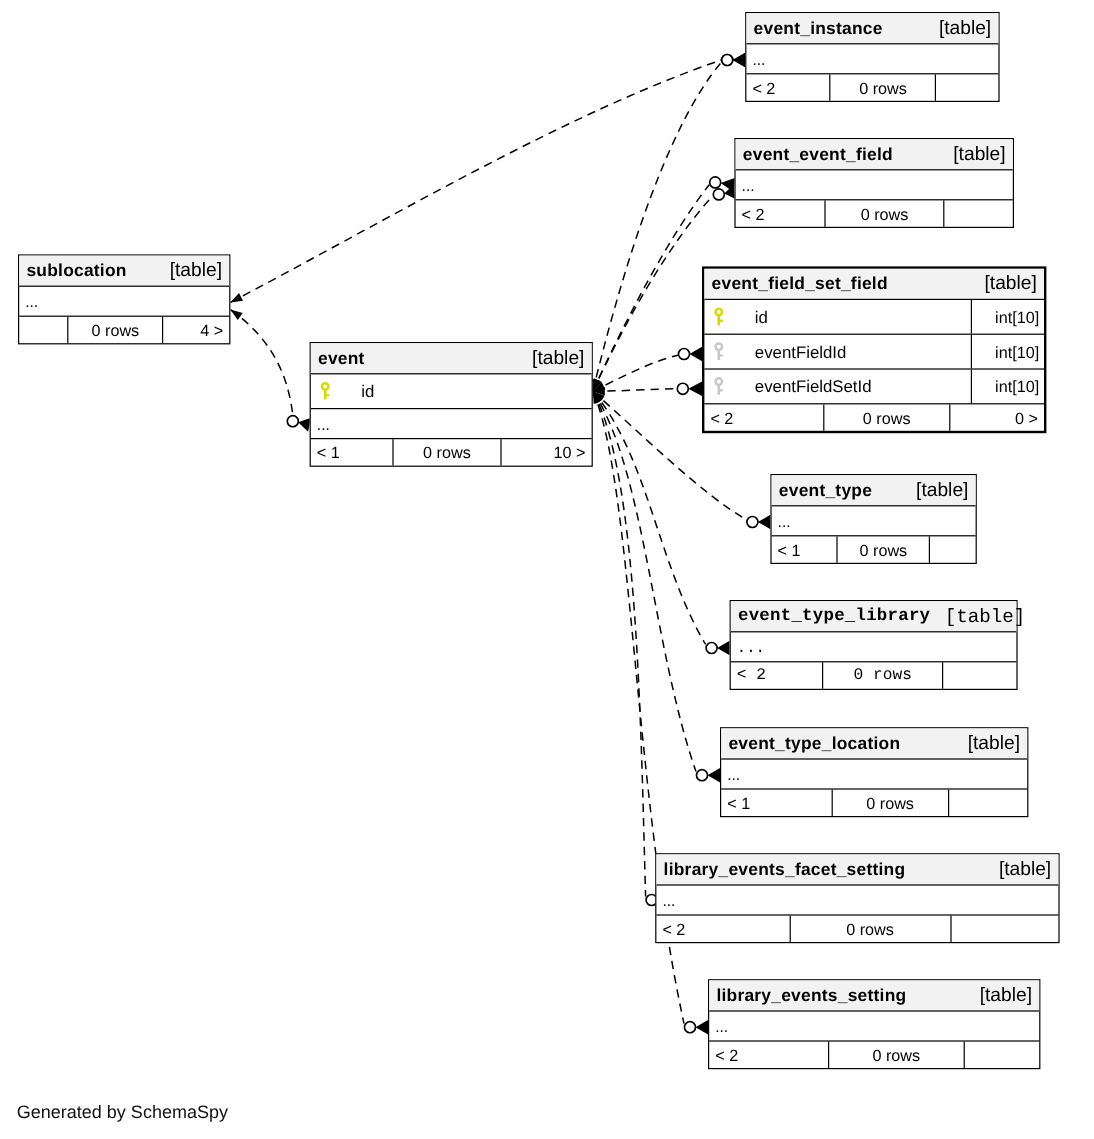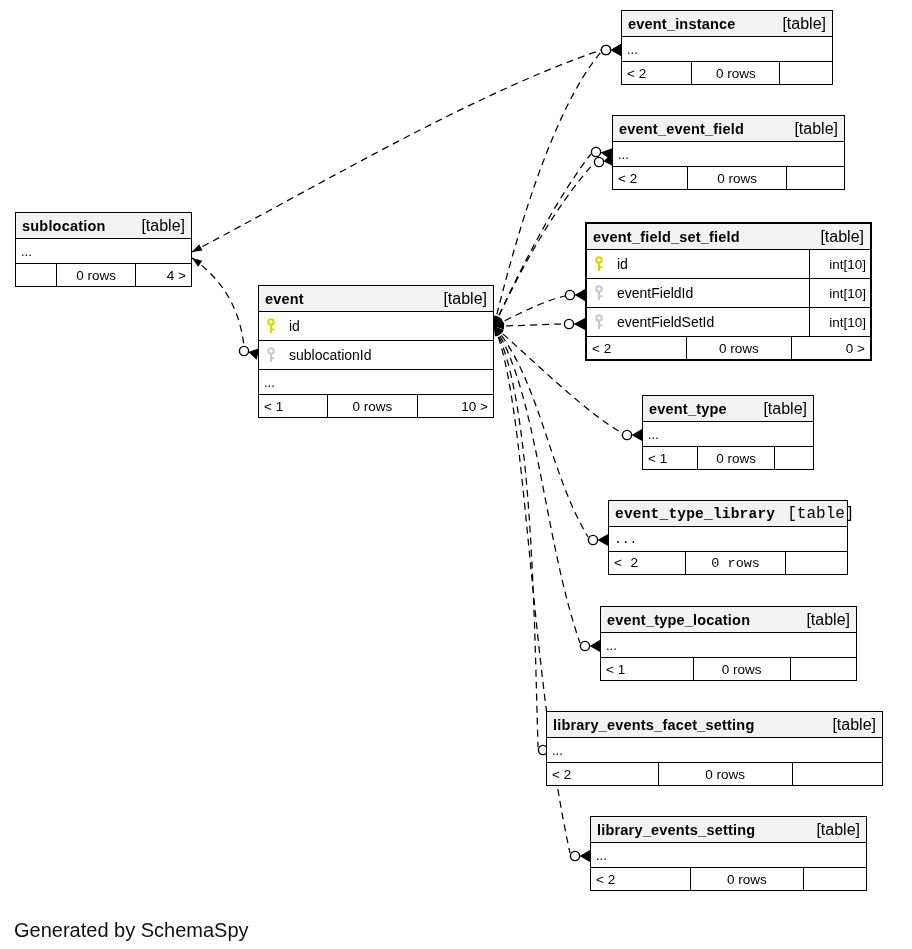--- a/index.html
+++ b/index.html
@@ -12,35 +12,35 @@
   .tbl.bold{border-width:2.6px;}
 
   .hdr{display:flex;justify-content:space-between;align-items:center;
        background:#f2f2f2;border-bottom:1.4px solid #000;height:25px;padding:0 6px;}
   .tname{font-weight:bold;font-size:14.5px;letter-spacing:.2px;white-space:nowrap;}
   .ttag{font-size:16px;margin-left:12px;white-space:nowrap;}
 
   .frow{display:flex;align-items:center;height:28px;border-bottom:1.4px solid #000;
         padding-left:6px;}
   .frow .keyicon{flex:0 0 12px;height:16px;}
-  .fname{margin-left:12px;font-size:14px;flex:1;white-space:nowrap;}
+  .fname{margin-left:24px;font-size:14px;flex:1;white-space:nowrap;}
   .ftype{font-size:13.5px;border-left:1.4px solid #000;align-self:stretch;display:flex;
          align-items:center;justify-content:flex-end;padding:0 4px;flex:0 0 52px;}
 
   .erow{height:24px;border-bottom:1.4px solid #000;padding-left:5px;display:flex;
         align-items:center;font-size:13px;}
 
   .foot{display:flex;height:22px;font-size:13.5px;}
   .fcell{display:flex;align-items:center;padding:0 5px;box-sizing:border-box;white-space:nowrap;}
   .fcell + .fcell{border-left:1.4px solid #000;}
   .fcell.c0{justify-content:flex-start;}
   .fcell.c1{justify-content:center;text-align:right;}
   .fcell.c2{justify-content:flex-end;}
 
-  .note{position:absolute;left:14px;top:919px;font-size:20px;color:#111;text-align:right;}
+  .note{position:absolute;left:14px;top:919px;font-size:15px;color:#111;text-align:right;}
 </style>
 </head>
 <body>
 
 <div id="canvas">
   <svg id="edges" width="912" height="949">
       <g>
         <path d="M494,326 C515,240 552,110 601,52" fill="none" stroke="#000000" stroke-width="1.25" stroke-dasharray="7,5"></path>
         <polygon points="494,326 499.8694069100783,317.1394095837848 492.8749173821328,315.43145283858877" fill="#000000"></polygon>
         <polygon points="610.6,50 621,56 621,44" fill="#000000"></polygon>
@@ -194,28 +194,20 @@
           <span class="ttag">[table]</span>
         </div>
         <div class="frow">
           <svg viewBox="0 0 12 16" class="keyicon">
             <circle cx="6" cy="4" r="2.7" fill="none" stroke="#d8d800" stroke-width="2.1"></circle>
             <line x1="6" y1="6.6" x2="6" y2="15" stroke="#d8d800" stroke-width="2.2"></line>
             <line x1="6" y1="11.3" x2="9.4" y2="11.3" stroke="#d8d800" stroke-width="1.9"></line>
           </svg>
           <span class="fname">id</span>
         </div>
-        <div class="frow">
-          <svg viewBox="0 0 12 16" class="keyicon">
-            <circle cx="6" cy="4" r="2.7" fill="none" stroke="#c8c8c8" stroke-width="2.1"></circle>
-            <line x1="6" y1="6.6" x2="6" y2="15" stroke="#c8c8c8" stroke-width="2.2"></line>
-            <line x1="6" y1="11.3" x2="9.4" y2="11.3" stroke="#c8c8c8" stroke-width="1.9"></line>
-          </svg>
-          <span class="fname">sublocationId</span>
-        </div>
         <div class="erow">...</div>
         <div class="foot">
           <span class="fcell c0" style="flex: 0 0 29%;">&lt; 1</span>
           <span class="fcell c1" style="flex: 0 0 38.5%;">0 rows</span>
           <span class="fcell c2" style="flex: 0 0 32.5%;">10 &gt;</span>
         </div>
       </div>
       <div class="tbl" style="left: 642px; top: 395px; width: 172px;">
         <div class="hdr">
           <span class="tname">event_type</span>

